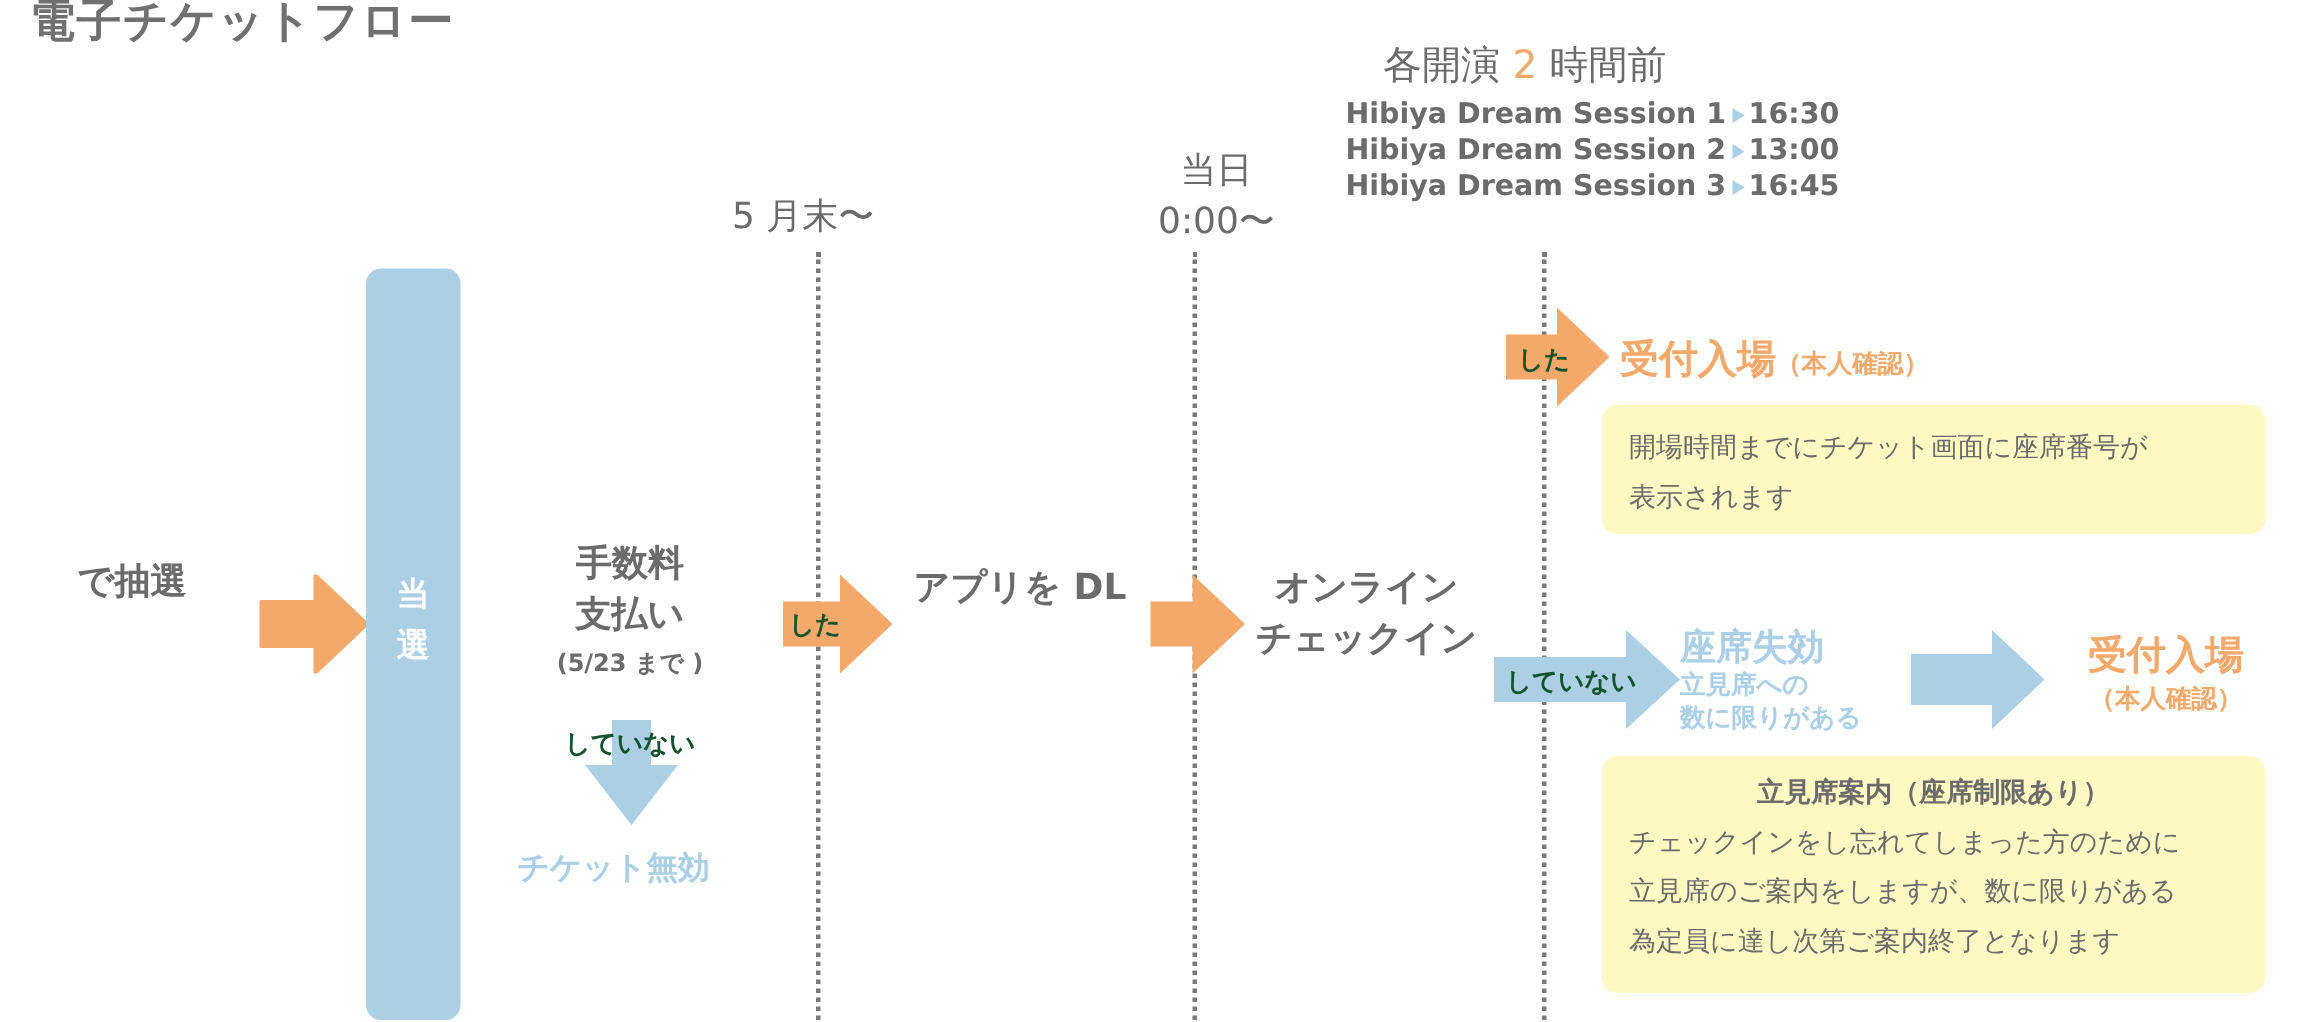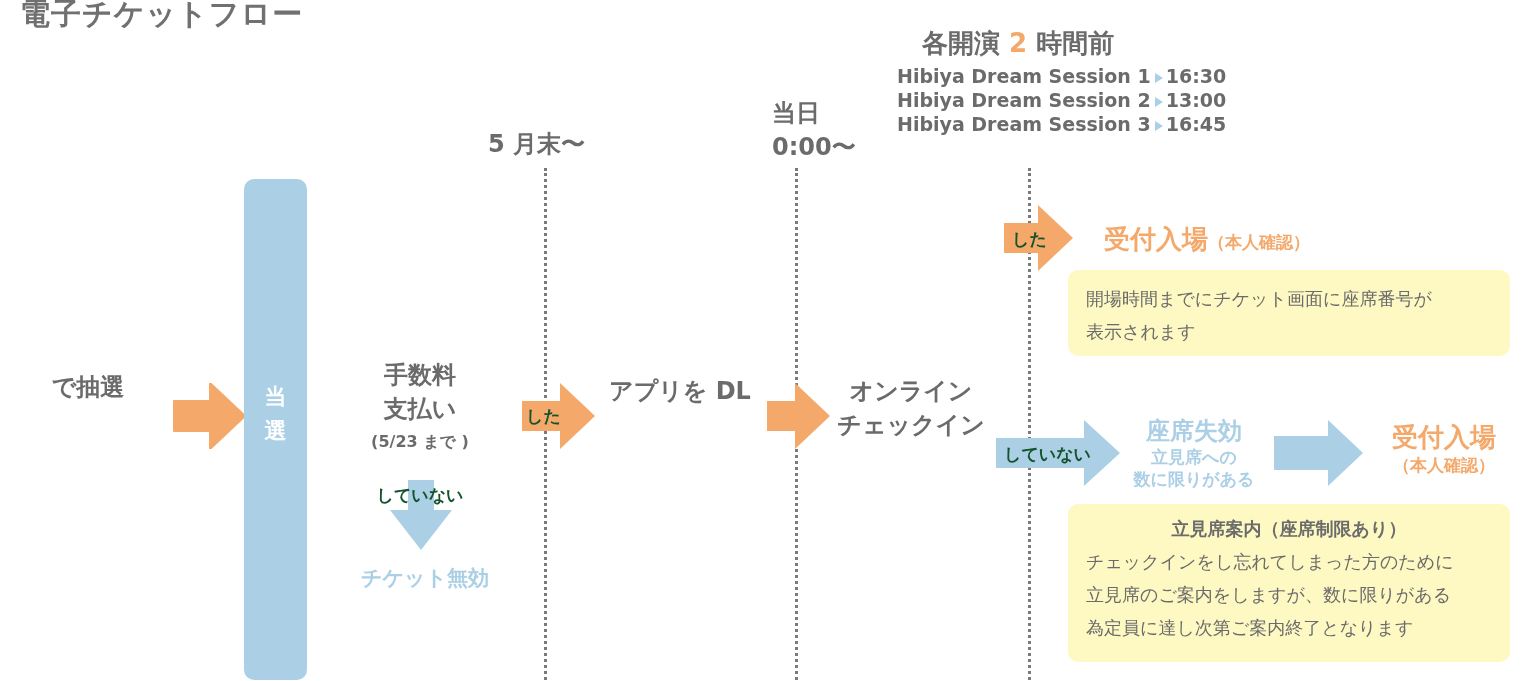--- a/index.html
+++ b/index.html
@@ -1,19 +1,19 @@
 <!DOCTYPE html>
 <html><head>
 <meta charset="utf-8">
 <style>
   html,body{margin:0;padding:0;background:#fff;}
   body{width:1540px;height:681px;position:relative;overflow:hidden;font-family:"DejaVu Sans","Liberation Sans",sans-serif;color:#6b6b6b;}
   .abs{position:absolute;}
   .title{left:20px;top:-6px;font-size:30px;font-weight:bold;color:#707070;letter-spacing:1px;}
-  .hdr{font-size:24px;color:#6b6b6b;font-weight:bold;}
+  .hdr{font-size:24px;color:#6b6b6b;font-weight:normal;text-align:center;}
   .vline{width:0;border-left:3px dotted #7a7a7a;}
   .bar{left:244px;top:179px;width:63px;height:501px;background:#abd0e6;border-radius:10px;}
   .bar-txt{left:244px;width:63px;top:380px;color:#fff;font-size:22px;font-weight:bold;text-align:center;line-height:34px;}
   .node{font-size:24px;color:#6b6b6b;text-align:center;line-height:34px;font-weight:bold;}
   .arrow svg{display:block;}
   .tag{font-size:17px;font-weight:bold;color:#14532d;}
   .box{background:#fef9c3;border-radius:10px;font-size:18px;color:#6b6b6b;line-height:33px;}
   .orange{color:#f4a86a;}
   .blue{color:#abd0e6;}
   .sess{font-size:19px;color:#6b6b6b;font-weight:bold;line-height:24px;}
@@ -63,21 +63,21 @@
   <div>手数料</div>
   <div>支払い</div>
 </div>
 <div class="abs" style="left:345px;top:432px;width:150px;font-size:16px;text-align:center;font-weight:bold;">(5/23 まで )</div>
 <div class="abs arrow" style="left:388px;top:480px;">
   <svg width="66" height="72">
       <path d="M20 0 H46 V30 H64 L33 70 L2 30 H20 Z" fill="#abd0e6"></path>
     </svg>
 </div>
 <div class="abs tag" style="left:345px;top:484px;width:150px;text-align:center;">していない</div>
-<div class="abs blue" style="left:345px;top:564px;width:160px;text-align:center;font-size:21px;font-weight:bold;">チケット無効</div>
+<div class="abs blue" style="left:345px;top:564px;width:160px;font-size:21px;font-weight:bold;">チケット無効</div>
 
 <div class="abs arrow" style="left:520px;top:383px;">
   <svg width="76" height="66">
       <path d="M2 18 H40 V0 L75 33 L40 66 V48 H2 Z" fill="#f4a86a"></path>
     </svg>
 </div>
 <div class="abs tag" style="left:526px;top:405px;">した</div>
 
 <div class="abs node" style="left:594px;top:374px;width:172px;">
   <div>アプリを DL</div>
@@ -92,37 +92,37 @@
   <div>オンライン</div>
   <div>チェックイン</div>
 </div>
 
 <div class="abs arrow" style="left:1002px;top:205px;">
   <svg width="72" height="66">
       <path d="M2 18 H36 V0 L71 33 L36 66 V48 H2 Z" fill="#f4a86a"></path>
     </svg>
 </div>
 <div class="abs tag" style="left:1012px;top:228px;">した</div>
-<div class="abs orange" style="left:1080px;top:222px;font-size:26px;font-weight:bold;margin-left:24px;">
+<div class="abs orange" style="left:1080px;top:222px;font-size:26px;font-weight:bold;">
   <span>受付入場</span><span style="font-size:17px;">（本人確認）</span>
 </div>
 <div class="abs box" style="left:1068px;top:270px;width:442px;height:86px;padding:0;">
   <div style="padding:12px 18px;">
     <div>開場時間までにチケット画面に座席番号が</div>
     <div>表示されます</div>
   </div>
 </div>
 
 <div class="abs arrow" style="left:994px;top:420px;">
   <svg width="128" height="66">
       <path d="M2 18 H90 V0 L126 33 L90 66 V48 H2 Z" fill="#abd0e6"></path>
     </svg>
 </div>
 <div class="abs tag" style="left:1004px;top:443px;">していない</div>
-<div class="abs blue" style="left:1120px;top:416px;width:148px;text-align:center;">
+<div class="abs blue" style="left:1120px;top:416px;width:148px;">
   <div style="font-size:24px;font-weight:bold;line-height:30px;">座席失効</div>
   <div style="font-size:17px;font-weight:bold;line-height:22px;">立見席への</div>
   <div style="font-size:17px;font-weight:bold;line-height:22px;">数に限りがある</div>
 </div>
 <div class="abs arrow" style="left:1272px;top:420px;">
   <svg width="92" height="66">
       <path d="M2 16 H56 V0 L91 33 L56 66 V50 H2 Z" fill="#abd0e6"></path>
     </svg>
 </div>
 <div class="abs orange" style="left:1370px;top:420px;width:148px;text-align:center;">

